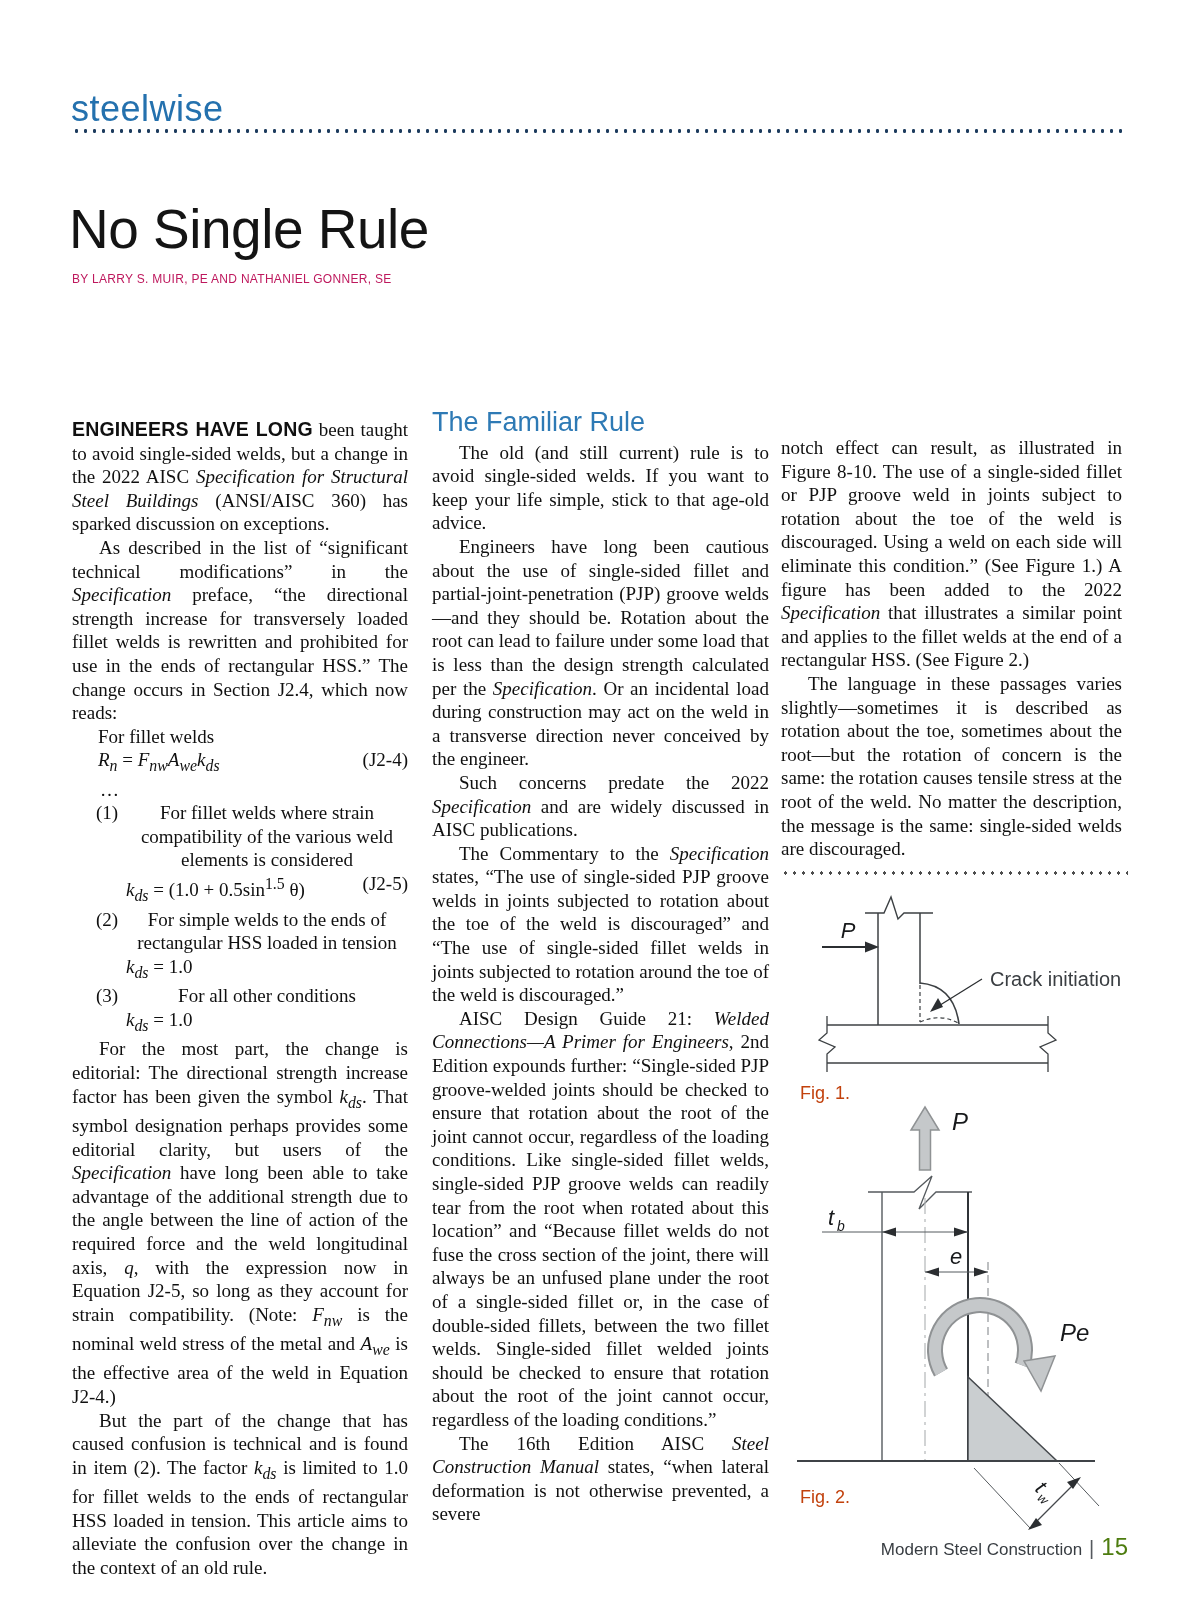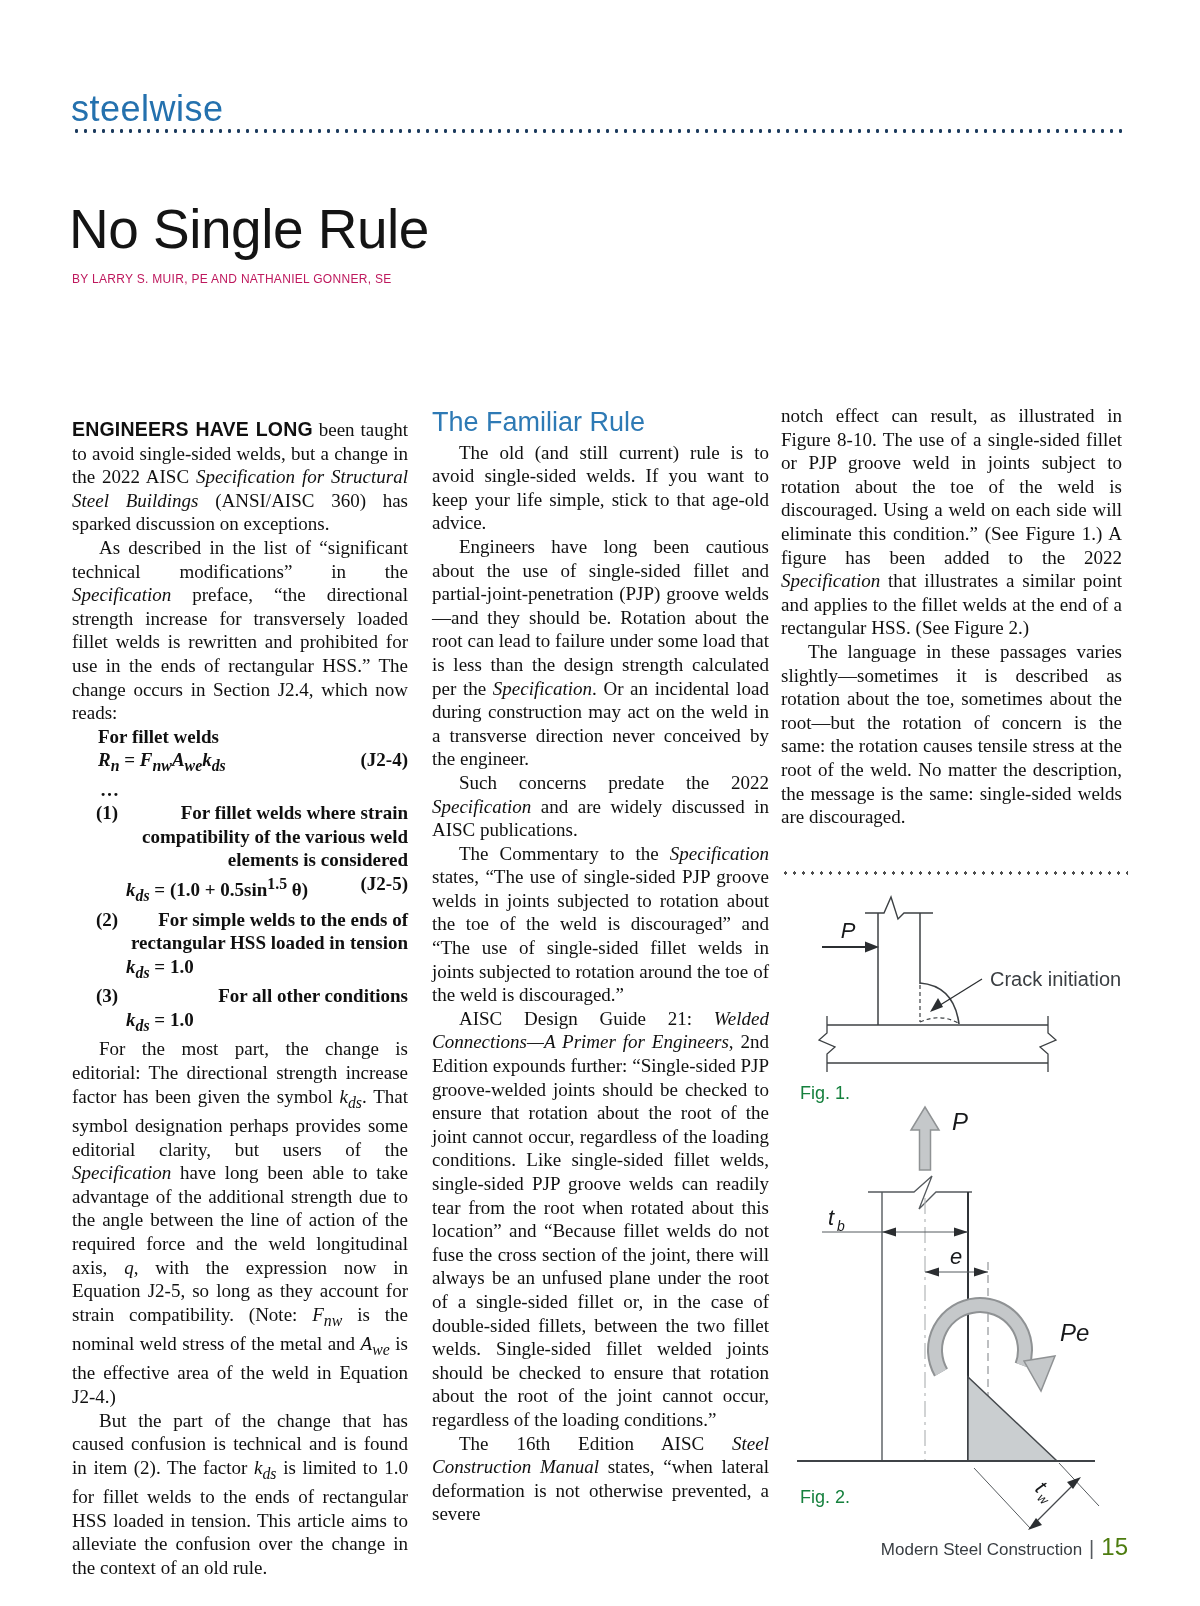--- a/index.html
+++ b/index.html
@@ -15,38 +15,38 @@
   .rule-top{left:72px;top:128px;width:1056px;}
   .title{left:69px;top:197px;font-family:"Liberation Sans",sans-serif;font-size:55px;
          font-weight:400;color:#141414;letter-spacing:-.5px;}
   .byline{left:72px;top:272px;font-family:"Liberation Sans",sans-serif;font-size:12px;
           font-weight:500;color:#be185d;letter-spacing:.3px;}
   .deck{left:71px;top:305px;width:1062px;font-size:29.5px;color:#7590b3;}
   
   .col{width:336px;font-size:19px;line-height:23.6px;text-align:justify;}
   .col1{left:72px;top:418px;}
   .col2{left:432px;top:411px;width:337px;}
-  .col3{left:781px;top:404px;width:341px;}
+  .col3{left:781px;top:436px;width:341px;}
   .body-p{margin:0;}
   .ind{text-indent:27px;}
   .lead{font-family:"Liberation Sans",sans-serif;font-weight:700;font-size:19.5px;letter-spacing:.2px;margin-top:28px;}
   .col-head{font-family:"Liberation Sans",sans-serif;font-size:27px;font-weight:400;
             color:#2e7ab5;margin:0 0 6px 0;text-align:left;}
   
-  .eqblock{margin:0;font-weight:bold;}
+  .eqblock{margin:0;}
   .eqline{display:flex;padding-left:26px;}
   .eqtag{margin-left:auto;}
   .ellip{padding-left:28px;letter-spacing:2px;}
   .item{display:flex;padding-left:24px;}
   .inum{flex:none;width:30px;}
-  .ibody{flex:1;text-align:right;}
+  .ibody{flex:1;text-align:center;}
   .ieq{display:flex;gap:7px;}
   
   .sep3{left:781px;top:870px;width:347px;}
-  .figcap{font-family:"Liberation Sans",sans-serif;font-size:18px;color:#15803d;}
+  .figcap{font-family:"Liberation Sans",sans-serif;font-size:18px;color:#c2410c;}
   .cap1{left:800px;top:1083px;}
   .cap2{left:800px;top:1487px;}
   svg text{font-family:"Liberation Sans",sans-serif;}
   .svglbl{font-style:italic;font-size:22px;fill:#17191b;}
   .svglbl-big{font-style:italic;font-size:24px;fill:#17191b;}
   .svgsub{font-style:italic;font-size:14px;fill:#17191b;}
   .svgnote{font-size:20px;fill:#3a3e42;font-style:normal;}
   
   .footer{right:72px;top:1533px;display:flex;align-items:baseline;
           font-family:"Liberation Sans",sans-serif;color:#383d42;}

